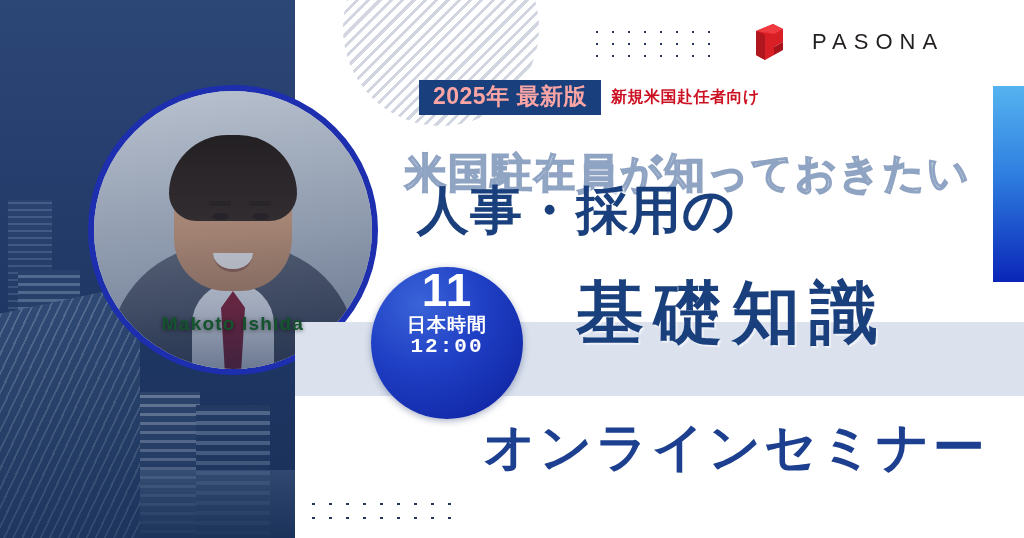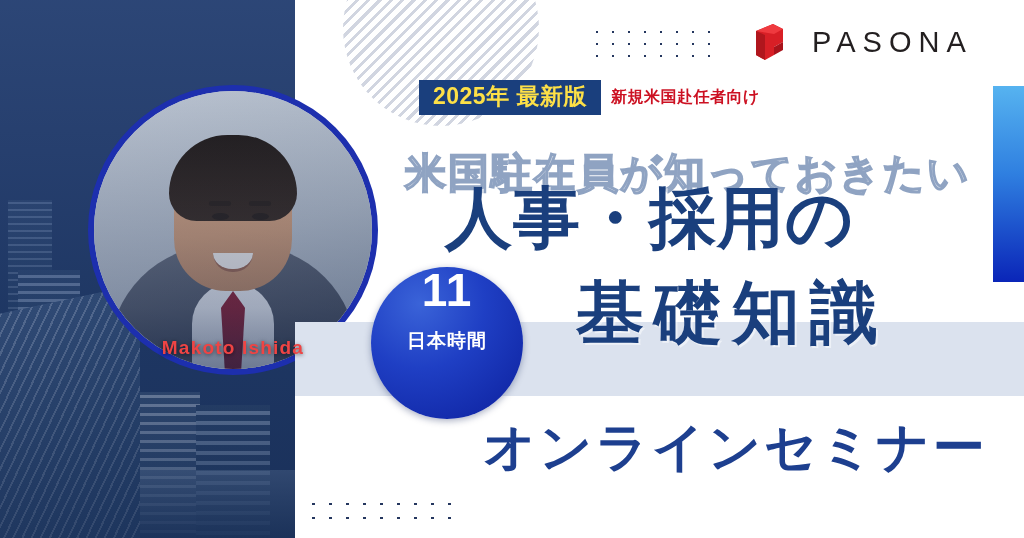--- a/index.html
+++ b/index.html
@@ -220,27 +220,26 @@
     inset: 0;
     background: linear-gradient(180deg, rgba(32,55,100,.12) 0%, rgba(26,45,85,.35) 78%, rgba(22,40,78,.55) 100%);
   }
 
   .speaker-name {
     position: absolute;
     left: 88px;
     top: 313px;
     width: 290px;
     text-align: center;
-    color: #ef4444;
+    color: #14532d;
     font-size: 19px;
     font-weight: bold;
     letter-spacing: 1.2px;
     text-shadow: 0 1px 4px rgba(0,0,0,.55);
     z-index: 6;
-    margin-top: 24px;
   }
 
   
   .dot-grid-top {
     position: absolute;
     left: 589px;
     top: 26px;
     width: 128px;
     height: 34px;
     background-image: radial-gradient(#24365e 1.4px, transparent 1.5px);
@@ -261,21 +260,21 @@
     position: absolute;
     left: 752px;
     top: 22px;
     display: flex;
     align-items: center;
     gap: 14px;
   }
   .logo-mark { width: 46px; height: 40px; display: block; }
   .logo-text {
     color: #231f20;
-    font-size: 29px;
+    font-size: 22px;
     letter-spacing: 7px;
     font-weight: 400;
     text-align: center;
   }
 
   
   .gradient-bar {
     position: absolute;
     right: 0;
     top: 86px;
@@ -306,21 +305,21 @@
   .badge-row {
     position: absolute;
     left: 124px;
     top: 80px;
     display: flex;
     align-items: center;
     gap: 10px;
   }
   .badge {
     background: #1a3f7d;
-    color: #fde047;
+    color: #fca5a5;
     font-size: 23px;
     font-weight: bold;
     padding: 4px 14px 6px 14px;
     line-height: 1.1;
     letter-spacing: .5px;
   }
   .badge-sub {
     color: #cc1122;
     font-size: 16px;
     font-weight: bold;
@@ -337,27 +336,26 @@
     color: #dfe5ef;
     -webkit-text-stroke: 1.5px #8fa3c2;
     text-shadow: 0 1px 0 #ffffff;
     margin-top: 20px;
   }
 
   .headline-1 {
     position: absolute;
     left: 122px;
     top: 184px;
-    font-size: 67px;
+    font-size: 52px;
     font-weight: bold;
     letter-spacing: 1px;
     color: #1a3f7d;
     line-height: 1;
     text-shadow: 2px 2px 0 rgba(255,255,255,.6);
-    margin-left: 28px;
   }
 
   .headline-2 {
     position: absolute;
     left: 281px;
     top: 278px;
     font-size: 68px;
     font-weight: bold;
     letter-spacing: 10px;
     color: #1a3f7d;
@@ -399,21 +397,21 @@
   .date-month {
     font-size: 25px;
     font-weight: bold;
     line-height: 1.05;
     letter-spacing: -0.3px;
   }
   .date-tz {
     font-size: 19px;
     font-weight: bold;
     line-height: 1.15;
-    margin-top: 17px;
+    margin-top: 1px;
     letter-spacing: 1px;
   }
   .date-time {
     font-size: 21px;
     font-weight: bold;
     line-height: 1.05;
     letter-spacing: 2px;
     font-family: "Liberation Mono", "DejaVu Sans Mono", monospace;
   }
 </style>
@@ -480,17 +478,18 @@
 
     <div class="headline-thin">米国駐在員が知っておきたい</div>
     <div class="headline-1">人事・採用の</div>
     <div class="headline-2">基礎知識</div>
     <div class="subtitle">オンラインセミナー</div>
   </div>
 
   <div class="date-circle">
     <div class="date-day">11</div>
     <div class="date-tz">日本時間</div>
+    <div class="date-time">12:00</div>
   </div>
 
   <div class="dot-grid-bottom"></div>
 
 </div>
 
 </body></html>

